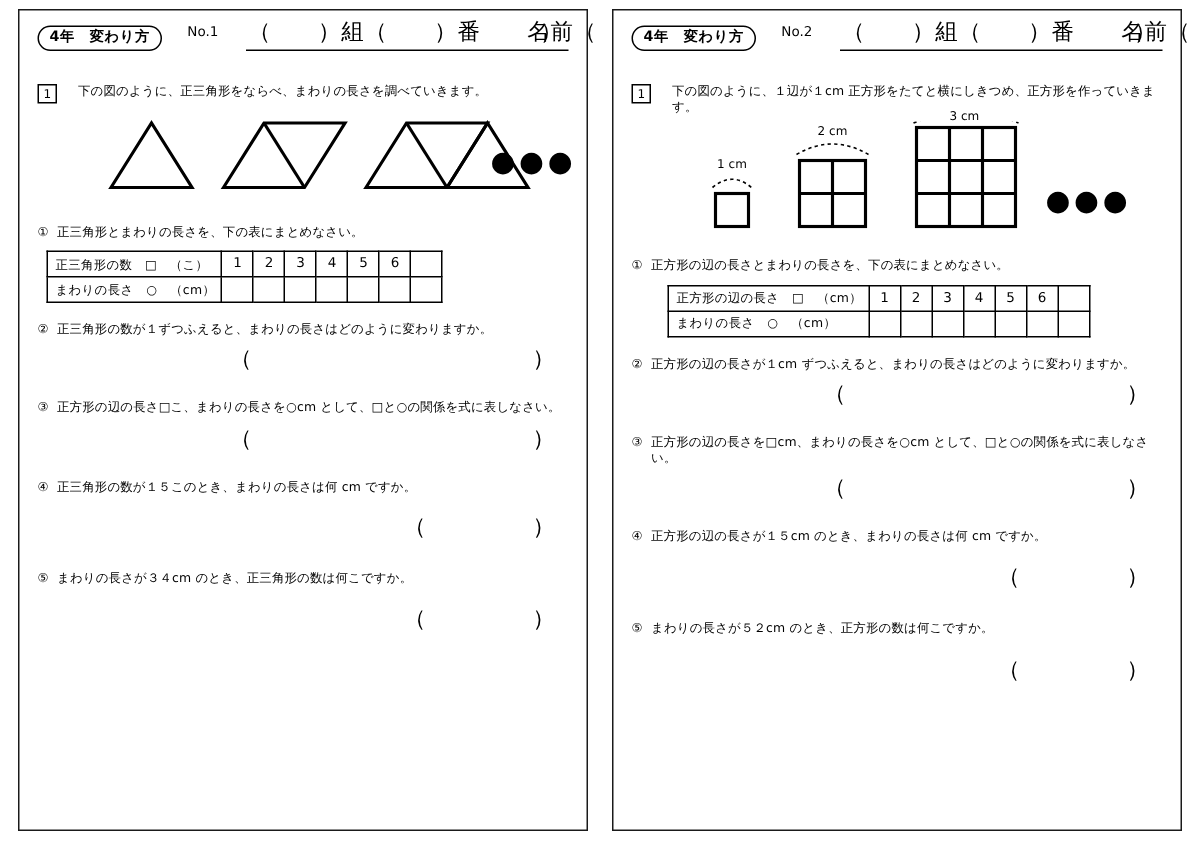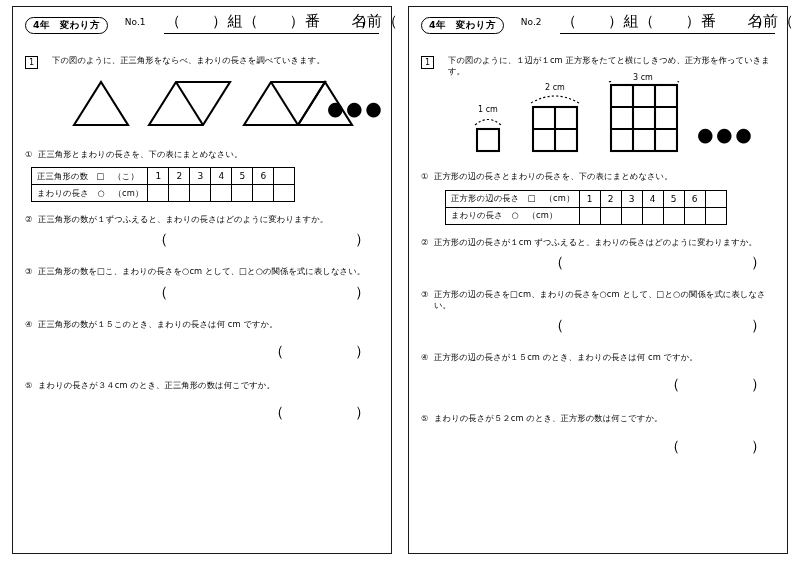--- a/index.html
+++ b/index.html
@@ -251,21 +251,21 @@
         <div class="q-mark">②</div>
         <div class="q-text">正三角形の数が１ずつふえると、まわりの長さはどのように変わりますか。</div>
       </div>
       <div class="ans">
         <span class="pl" style="left:128px;">（</span>
         <span class="pr" style="left:330px;">）</span>
       </div>
 
       <div class="q">
         <div class="q-mark">③</div>
-        <div class="q-text">正三角形の数を□こ、まわりの長さを○cm として、□と○の関係を式に表しなさい。</div>
+        <div class="q-text">正方形の辺の長さ□こ、まわりの長さを○cm として、□と○の関係を式に表しなさい。</div>
       </div>
       <div class="ans">
         <span class="pl" style="left:128px;">（</span>
         <span class="pr" style="left:330px;">）</span>
       </div>
 
       <div class="q">
         <div class="q-mark">④</div>
         <div class="q-text">正三角形の数が１５このとき、まわりの長さは何 cm ですか。</div>
       </div>

